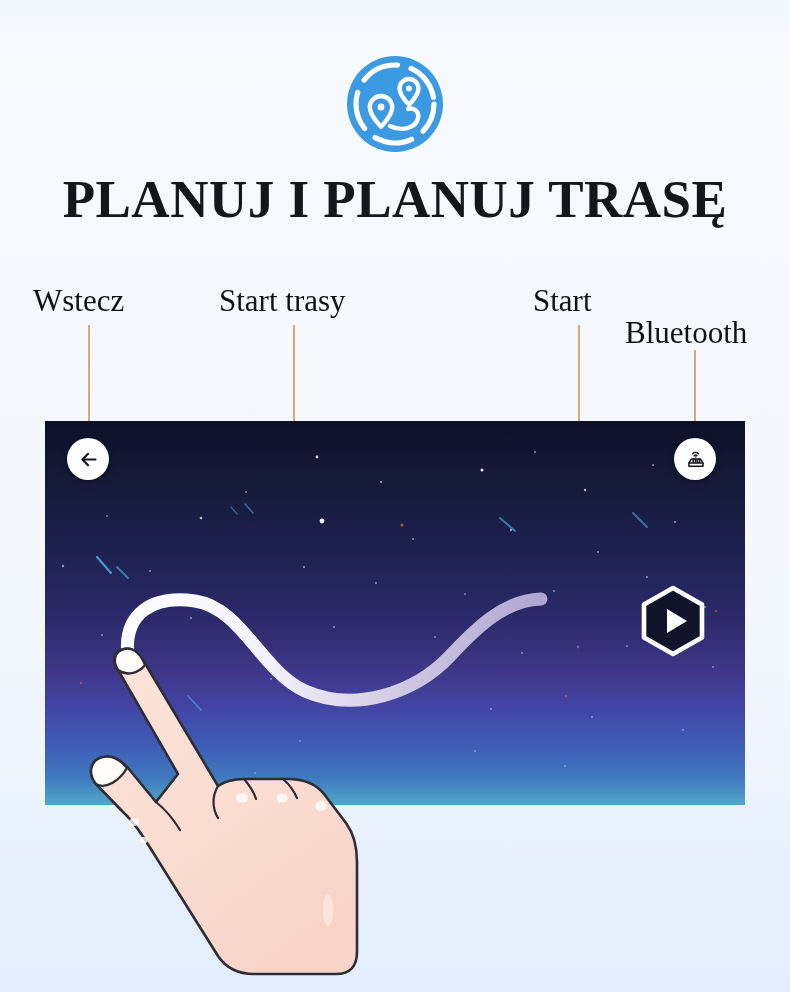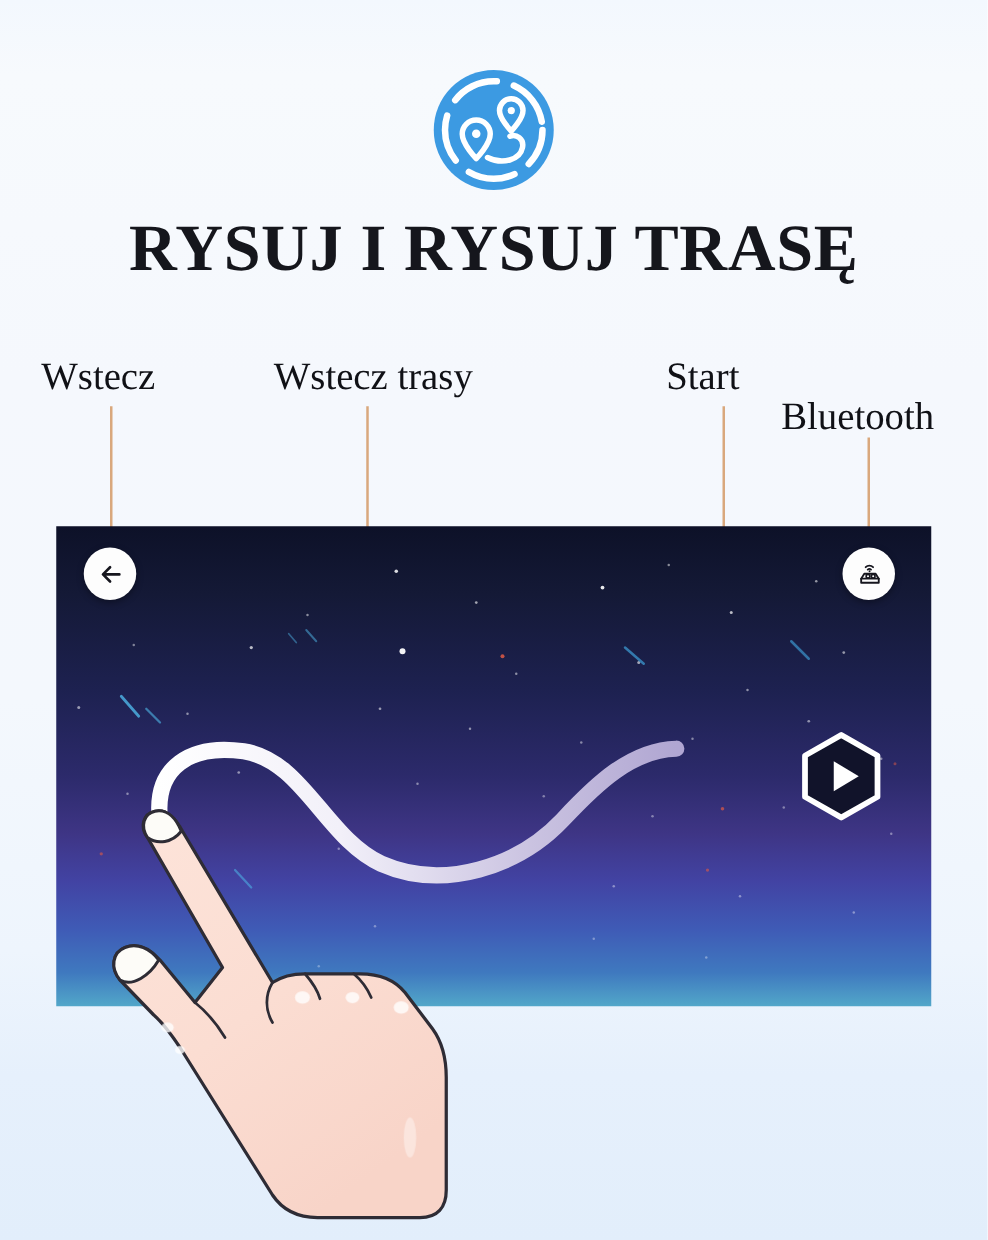--- a/index.html
+++ b/index.html
@@ -170,24 +170,24 @@
       <circle cx="36" cy="53" r="3.4" fill="#ffffff"></circle>
 
       <path d="M64 25c-5.2 0-9.4 4.2-9.4 9.4 0 6.9 9.4 16.4 9.4 16.4s9.4-9.5 9.4-16.4C73.4 29.2 69.2 25 64 25z" fill="none" stroke="#ffffff" stroke-width="4.4" stroke-linejoin="round"></path>
       <circle cx="64" cy="34.4" r="2.9" fill="#ffffff"></circle>
 
       <path d="M45 72c12 6 26 2 28-8 1.4-7-5-11-10-9" fill="none" stroke="#ffffff" stroke-width="4.4" stroke-linecap="round"></path>
     </svg>
   </div>
 </div>
 
-<div id="page-title">RYSUJ I RYSUJ TRASĘ</div>
+<div id="page-title">PLANUJ I PLANUJ TRASĘ</div>
 
 <div class="callout-label" id="label-wstecz">Wstecz</div>
-<div class="callout-label" id="label-linia">Wstecz trasy</div>
+<div class="callout-label" id="label-linia">Start trasy</div>
 <div class="callout-label" id="label-start">Start</div>
 <div class="callout-label" id="label-bluetooth">Bluetooth</div>
 
 <div class="leader leader-v" id="leader-wstecz"></div>
 <div class="leader leader-v" id="leader-linia"></div>
 <div class="leader leader-v" id="leader-start-v"></div>
 <div class="leader leader-h" id="leader-start-h"></div>
 <div class="leader leader-v" id="leader-bluetooth"></div>
 
 <div id="device-screen">

